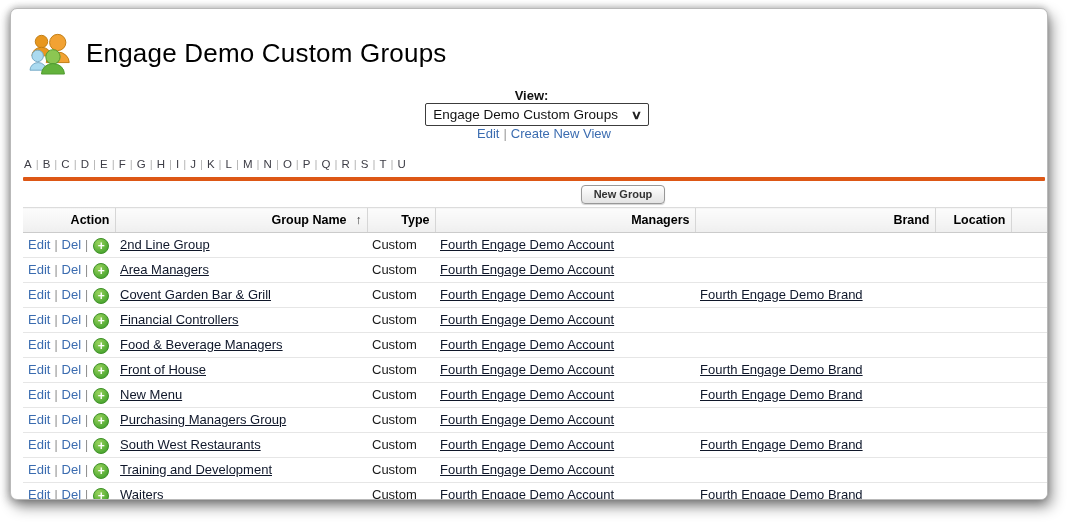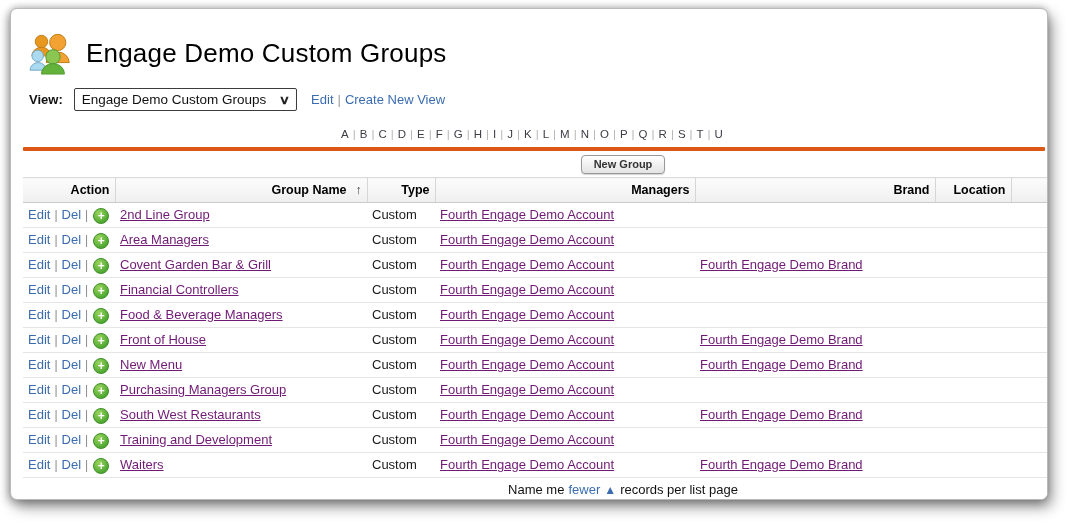--- a/index.html
+++ b/index.html
@@ -13,32 +13,32 @@
   }
   .card{
     position:absolute;left:10px;top:8px;width:1038px;height:492px;
     background:#fff;border:1px solid #b9b9b9;border-radius:7px;
     box-shadow:4px 7px 14px rgba(0,0,0,.42), -3px 3px 9px rgba(0,0,0,.22), 0 -2px 6px rgba(0,0,0,.15);
     padding:12px 2px 0 12px;box-sizing:border-box;overflow:hidden;
   }
   .page-header{display:flex;align-items:center;gap:11px;margin:10px 0 0 6px;}
   .group-icon{width:46px;height:44px;flex:0 0 auto;}
   .page-title{font-size:26px;font-weight:400;color:#000;margin:0;letter-spacing:.2px;}
-  .view-row{display:flex;align-items:center;margin:13px 0 16px 6px;font-size:13px;color:#111;}
+  .view-row{display:flex;align-items:center;margin:13px 0 16px 6px;font-size:13px;color:#111;flex-direction:column;}
   .view-label{font-weight:bold;margin-right:11px;}
   .select-box{
     display:inline-flex;align-items:center;gap:14px;background:#fff;
     border:1px solid #3c3c3c;border-radius:2px;padding:3px 7px;font-size:13.5px;color:#111;
     cursor:default;
   }
   .select-caret{font-size:12px;font-weight:bold;color:#222;transform:scaleX(1.3);}
   .view-links{margin-left:14px;text-align:right;}
   .top-link{color:var(--link);text-decoration:none;cursor:pointer;}
   .link-sep{color:#9a9a9a;padding:0 4px;}
-  .alpha-row{text-align:center;margin-top:5px;padding-right:4px;font-size:11.5px;line-height:14px;}
+  .alpha-row{text-align:left;margin-top:5px;padding-right:4px;font-size:11.5px;line-height:14px;}
   .alpha-link{color:#3d3d46;text-decoration:none;padding:0 1px;cursor:pointer;}
   .alpha-sep{color:#b4b4b4;padding:0 3px;}
   .orange-rule{height:4px;background:var(--accent);margin-top:6px;border-radius:1px;}
   .list-inner{width:1200px;}
   .btn-row{width:1200px;display:flex;justify-content:center;align-items:center;height:26px;background:#fff;}
   .btn{
     font-family:"Liberation Sans",sans-serif;font-size:11px;font-weight:bold;color:#333;
     background:linear-gradient(#ffffff,#e3e3e3);border:1px solid #989898;border-radius:4px;
     padding:2px 12px 3px;box-shadow:0 1px 1px rgba(0,0,0,.18);cursor:pointer;
   }
@@ -56,21 +56,21 @@
     color:#1a1a1a;white-space:nowrap;overflow:hidden;vertical-align:middle;background:#fff;
   }
   .lnk{color:var(--link);text-decoration:none;cursor:pointer;}
   .psep{color:#8a8a8a;padding:0 4px;font-size:12px;}
   .plus{
     display:inline-flex;width:16px;height:16px;border-radius:50%;box-sizing:border-box;
     background:radial-gradient(circle at 35% 28%, #9ad45c, #49a52f 78%);
     border:1px solid #3f9128;color:#fff;font-weight:bold;font-size:12px;line-height:1;
     align-items:center;justify-content:center;vertical-align:middle;margin-left:1px;cursor:pointer;
   }
-  .data-lnk{color:#701a75;text-decoration:underline;cursor:pointer;}
+  .data-lnk{color:#0f172a;text-decoration:underline;cursor:pointer;}
   .footer-row{width:1200px;text-align:center;padding:4px 0 5px;font-size:13px;color:#111;background:#fff;}
   .footer-row span, .footer-row a{margin:0 2px;}
   .tri{color:var(--link);font-size:12px;}
 </style>
 </head>
 <body>
 
 <div class="card">
 
   <div class="page-header">

